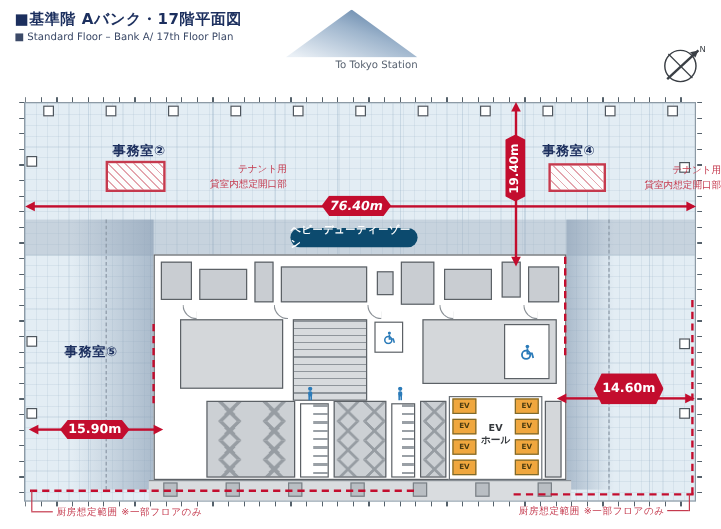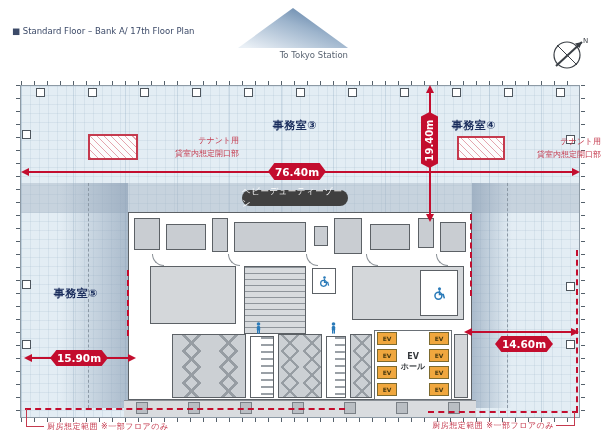--- a/index.html
+++ b/index.html
@@ -58,21 +58,21 @@
 
   
   .evhall{background:#fff;border:1px solid #6a7076;box-sizing:border-box;}
   .ev{width:20px;height:13px;background:#f0a73e;border:1px solid #7d6a2e;box-sizing:border-box;
       display:flex;align-items:center;justify-content:center;font-size:6px;font-weight:bold;color:#4a3b10;}
   .evhall-label{width:30px;text-align:center;font-size:8px;line-height:1.25;color:#35393d;font-weight:bold;}
 
   
   .office{width:84px;text-align:center;font-size:11px;color:var(--navy);font-weight:bold;letter-spacing:.5px;}
   .area-label{width:200px;text-align:center;font-size:19px;font-weight:bold;color:var(--navy);letter-spacing:1px;}
-  .pill{background:#404040;border-radius:9px;color:#fff;font-size:8.5px;font-weight:normal;
+  .pill{background:#0c4a6e;border-radius:9px;color:#fff;font-size:8.5px;font-weight:bold;
         display:flex;align-items:center;justify-content:center;letter-spacing:.5px;}
   .hatch{border:2px solid #c53a4e;box-sizing:border-box;
     background:repeating-linear-gradient(45deg, rgba(197,58,78,.45) 0 1px, rgba(255,255,255,0) 1px 5px),#fdfdfd;}
   .rednote{font-size:8px;line-height:13px;color:#c53a4e;text-align:right;}
   .kitchen{font-size:8px;color:#c53a4e;letter-spacing:.5px;}
 
   
   .dim-h{height:2px;background:var(--red);}
   .dim-v{width:2px;background:var(--red);}
   .arr{width:0;height:0;border-style:solid;}
@@ -88,20 +88,21 @@
   .banner-v span{transform:rotate(-90deg);color:#fff;font-weight:bold;font-size:10px;white-space:nowrap;}
   .red-dash-v{width:0;border-left:2px dashed var(--red);}
   .red-dash-h{height:0;border-top:2px dashed var(--red);}
   .red-line{background:#c53a4e;}
 </style>
 </head>
 <body>
 
 <div class="stage">
 
+  <div class="abs title-jp">■基準階 Aバンク・17階平面図</div>
   <div class="abs title-en">■ Standard Floor – Bank A/ 17th Floor Plan</div>
 
   <div class="abs tri"></div>
   <div class="abs tri-en">To Tokyo Station</div>
 
   <svg class="abs" style="left:548px;top:34px;" width="44" height="40" viewBox="0 0 44 40">
     <circle cx="19" cy="21" r="13" fill="none" stroke="#3a3f45" stroke-width="1.2"></circle>
     <line x1="8" y1="32" x2="34" y2="8" stroke="#3a3f45" stroke-width="2"></line>
     <line x1="9" y1="11" x2="29" y2="31" stroke="#3a3f45" stroke-width="1"></line>
     <polygon points="34,8 27,9.5 31.5,14" fill="#3a3f45"></polygon>
@@ -234,21 +235,21 @@
       <span>EV</span>
     </div>
   <div class="abs evhall-label" style="left:398px;top:352px;">
     <span>EV</span><br>
     <span>ホール</span>
   </div>
 
   <div class="abs pill" style="left:242px;top:190px;width:106px;height:16px;">ヘビーデューティーゾーン</div>
 
   <div class="abs office" style="left:34px;top:286px;">事務室⑤</div>
-  <div class="abs office" style="left:253px;top:118px;">事務室③</div>
+  <div class="abs office" style="left:74px;top:118px;">事務室②</div>
   <div class="abs office" style="left:432px;top:118px;">事務室④</div>
 
   <div class="abs hatch" style="left:88px;top:134px;width:50px;height:26px;"></div>
   <div class="abs rednote" style="left:144px;top:134px;width:95px;">
     <span>テナント用</span><br>
     <span>貸室内想定開口部</span>
   </div>
   <div class="abs hatch" style="left:457px;top:136px;width:48px;height:24px;"></div>
   <div class="abs rednote" style="left:511px;top:135px;width:90px;">
     <span>テナント用</span><br>
@@ -264,32 +265,32 @@
   <div class="abs red-line" style="left:26px;top:409px;width:1px;height:17px;"></div>
   <div class="abs red-line" style="left:26px;top:426px;width:18px;height:1px;"></div>
   <div class="abs kitchen" style="left:47px;top:421px;">厨房想定範囲 ※一部フロアのみ</div>
   <div class="abs red-line" style="left:556px;top:425px;width:18px;height:1px;"></div>
   <div class="abs red-line" style="left:574px;top:412px;width:1px;height:14px;"></div>
   <div class="abs kitchen" style="left:424px;top:420px;width:130px;text-align:right;">厨房想定範囲 ※一部フロアのみ</div>
 
   <div class="abs dim-h" style="left:26px;top:171px;width:552px;"></div>
   <div class="abs arr arr-left" style="left:21px;top:168px;"></div>
   <div class="abs arr arr-right" style="left:572px;top:168px;"></div>
-  <div class="abs banner" style="left:268px;top:163px;width:58px;height:17px;">76.40m</div>
+  <div class="abs banner" style="left:268px;top:163px;width:58px;height:17px;font-style:italic;">76.40m</div>
 
   <div class="abs dim-v" style="left:429px;top:88px;height:130px;"></div>
   <div class="abs arr arr-up" style="left:426px;top:85px;"></div>
   <div class="abs arr arr-down" style="left:426px;top:214px;"></div>
   <div class="abs banner-v" style="left:421px;top:112px;width:17px;height:56px;">
     <span>19.40m</span>
   </div>
 
   <div class="abs dim-h" style="left:28px;top:357px;width:104px;"></div>
   <div class="abs arr arr-left" style="left:24px;top:354px;"></div>
   <div class="abs arr arr-right" style="left:128px;top:354px;"></div>
   <div class="abs banner" style="left:50px;top:350px;width:58px;height:16px;">15.90m</div>
 
   <div class="abs dim-h" style="left:469px;top:331px;width:106px;"></div>
   <div class="abs arr arr-left" style="left:464px;top:328px;"></div>
   <div class="abs arr arr-right" style="left:571px;top:328px;"></div>
-  <div class="abs banner" style="left:495px;top:336px;width:58px;height:16px;">14.60m</div>
+  <div class="abs banner" style="left:495px;top:311px;width:58px;height:26px;">14.60m</div>
 
 </div>
 
 </body></html>

